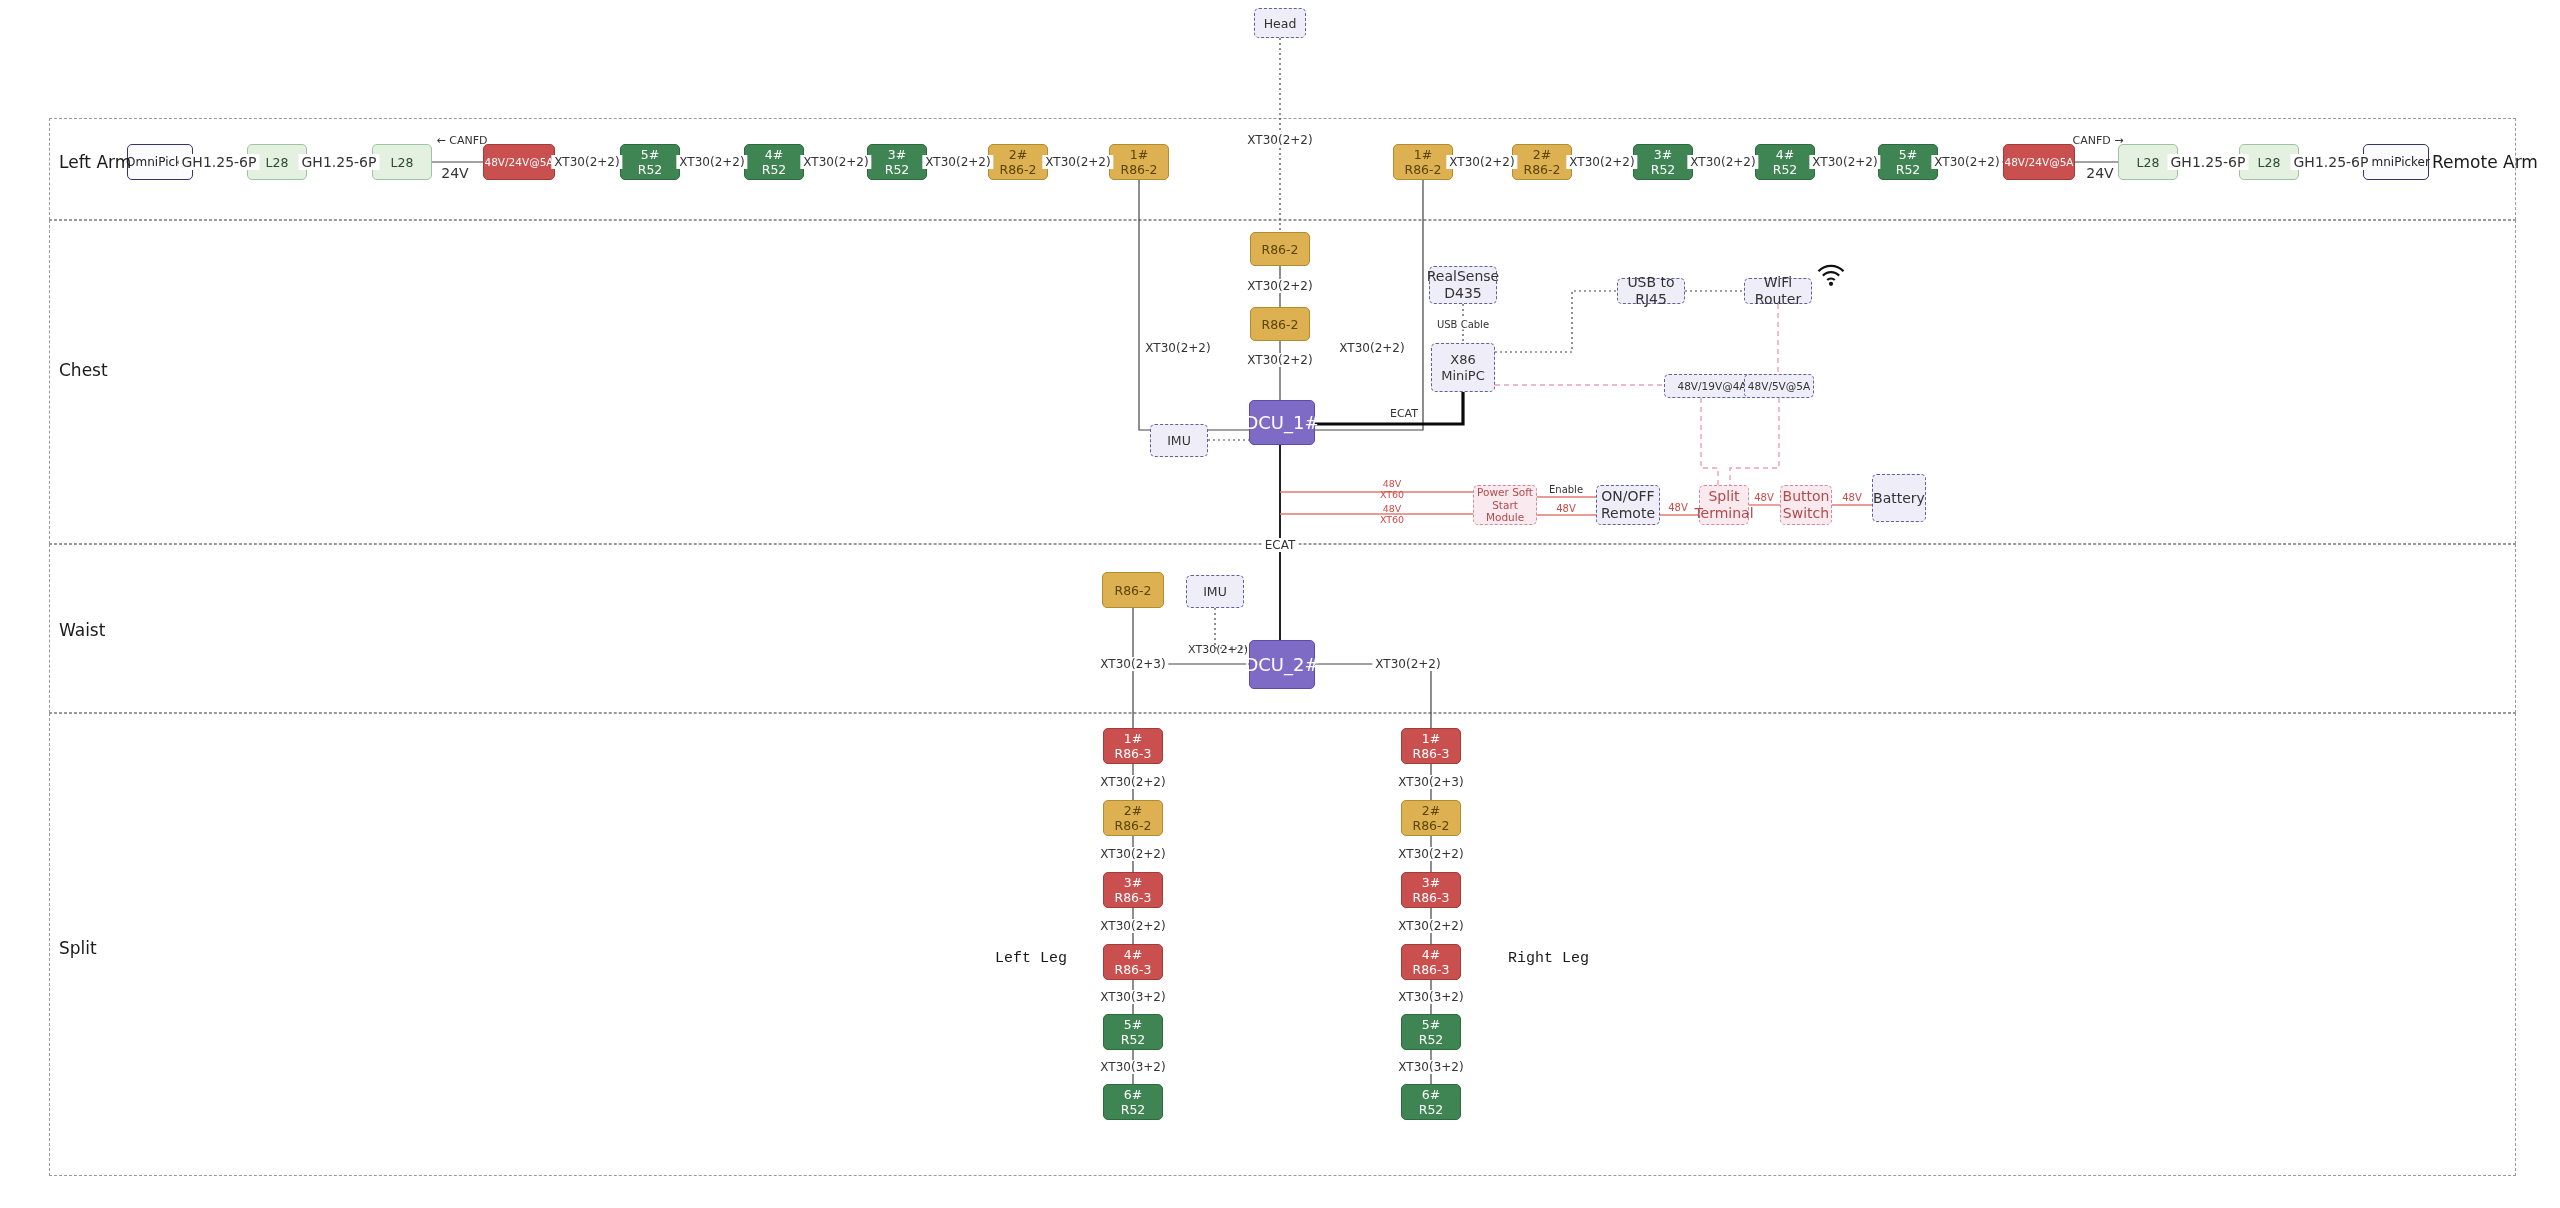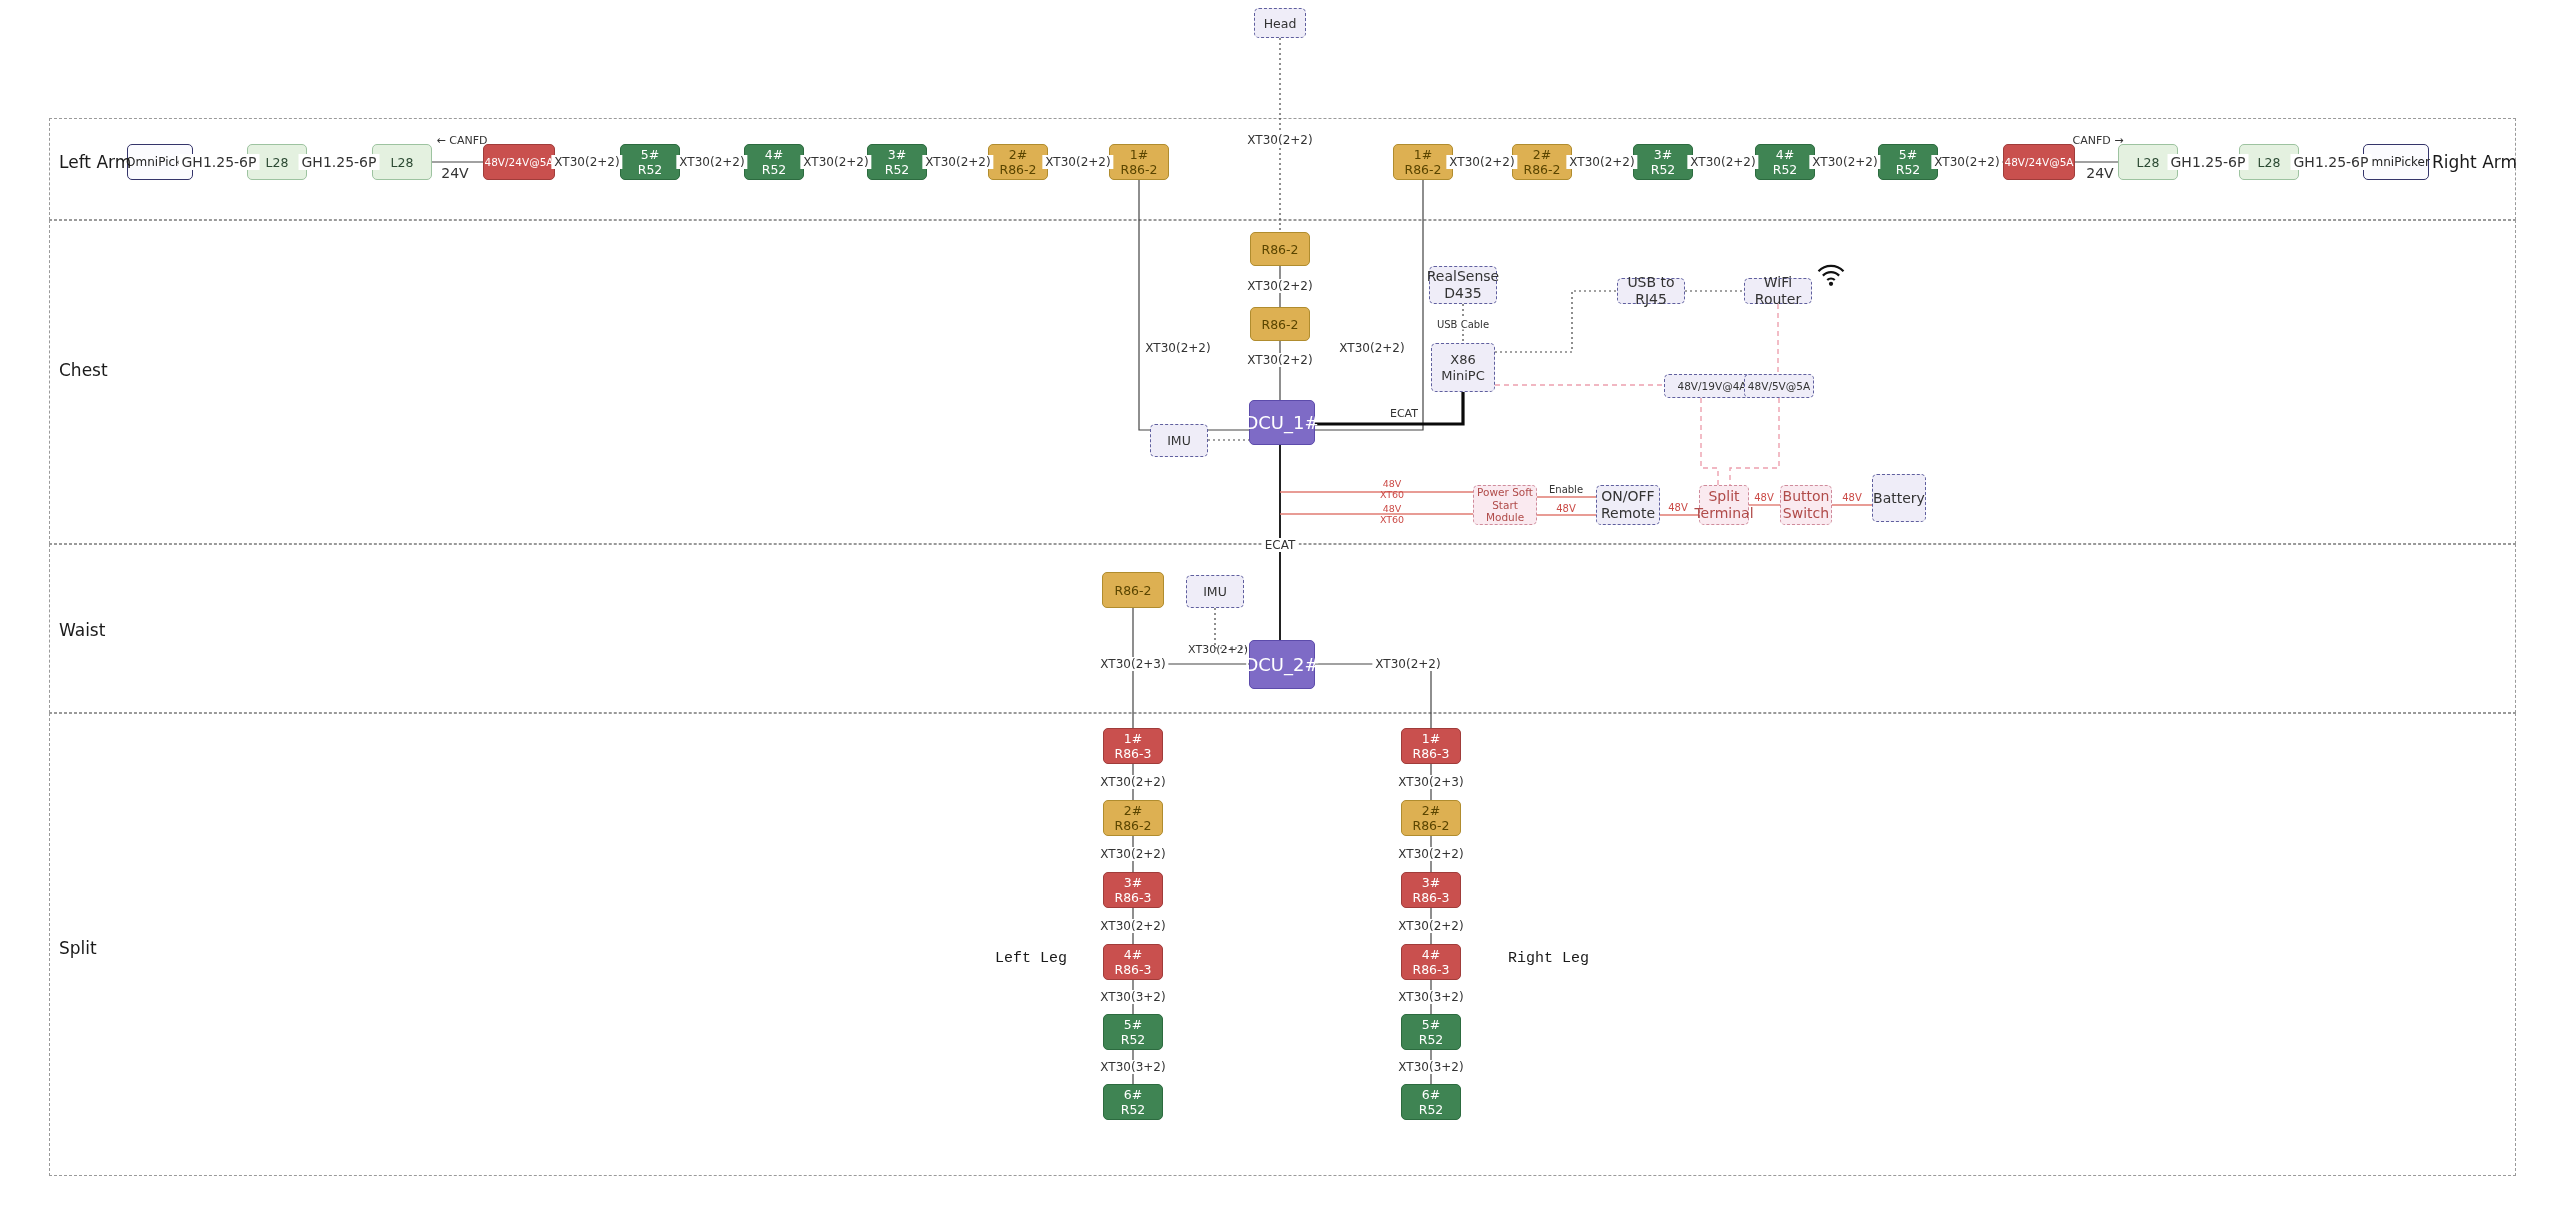--- a/index.html
+++ b/index.html
@@ -87,21 +87,21 @@
   </svg>
 
   <svg style="position:absolute;left:1816px;top:262px;z-index:3" width="30" height="26" viewBox="0 0 24 20">
     <path d="M2 7 a14 14 0 0 1 20 0" stroke="#111" stroke-width="1.8" fill="none"></path>
     <path d="M5.5 10.5 a9 9 0 0 1 13 0" stroke="#111" stroke-width="1.8" fill="none"></path>
     <path d="M9 14 a4.5 4.5 0 0 1 6 0" stroke="#111" stroke-width="1.8" fill="none"></path>
     <circle cx="12" cy="17" r="1.7" fill="#111"></circle>
   </svg>
 
   <div class="sec-label" style="left:59px;top:152px">Left Arm</div>
-  <div class="sec-label" style="left:2432px;top:152px">Right Arm</div>
+  <div class="sec-label" style="left:2432px;top:152px">Remote Arm</div>
   <div class="sec-label" style="left:59px;top:360px">Chest</div>
   <div class="sec-label" style="left:59px;top:620px">Waist</div>
   <div class="sec-label" style="left:59px;top:938px">Split</div>
   <div class="leg-label" style="left:995px;top:950px">Left Leg</div>
   <div class="leg-label" style="left:1508px;top:950px">Right Leg</div>
 
   <div class="box lav" style="left:1254px;top:8px;width:52px;height:30px">
     <span>Head</span>
   </div>
   <div class="wire-label" style="left:1280px;top:140px">XT30(2+2)</div>

